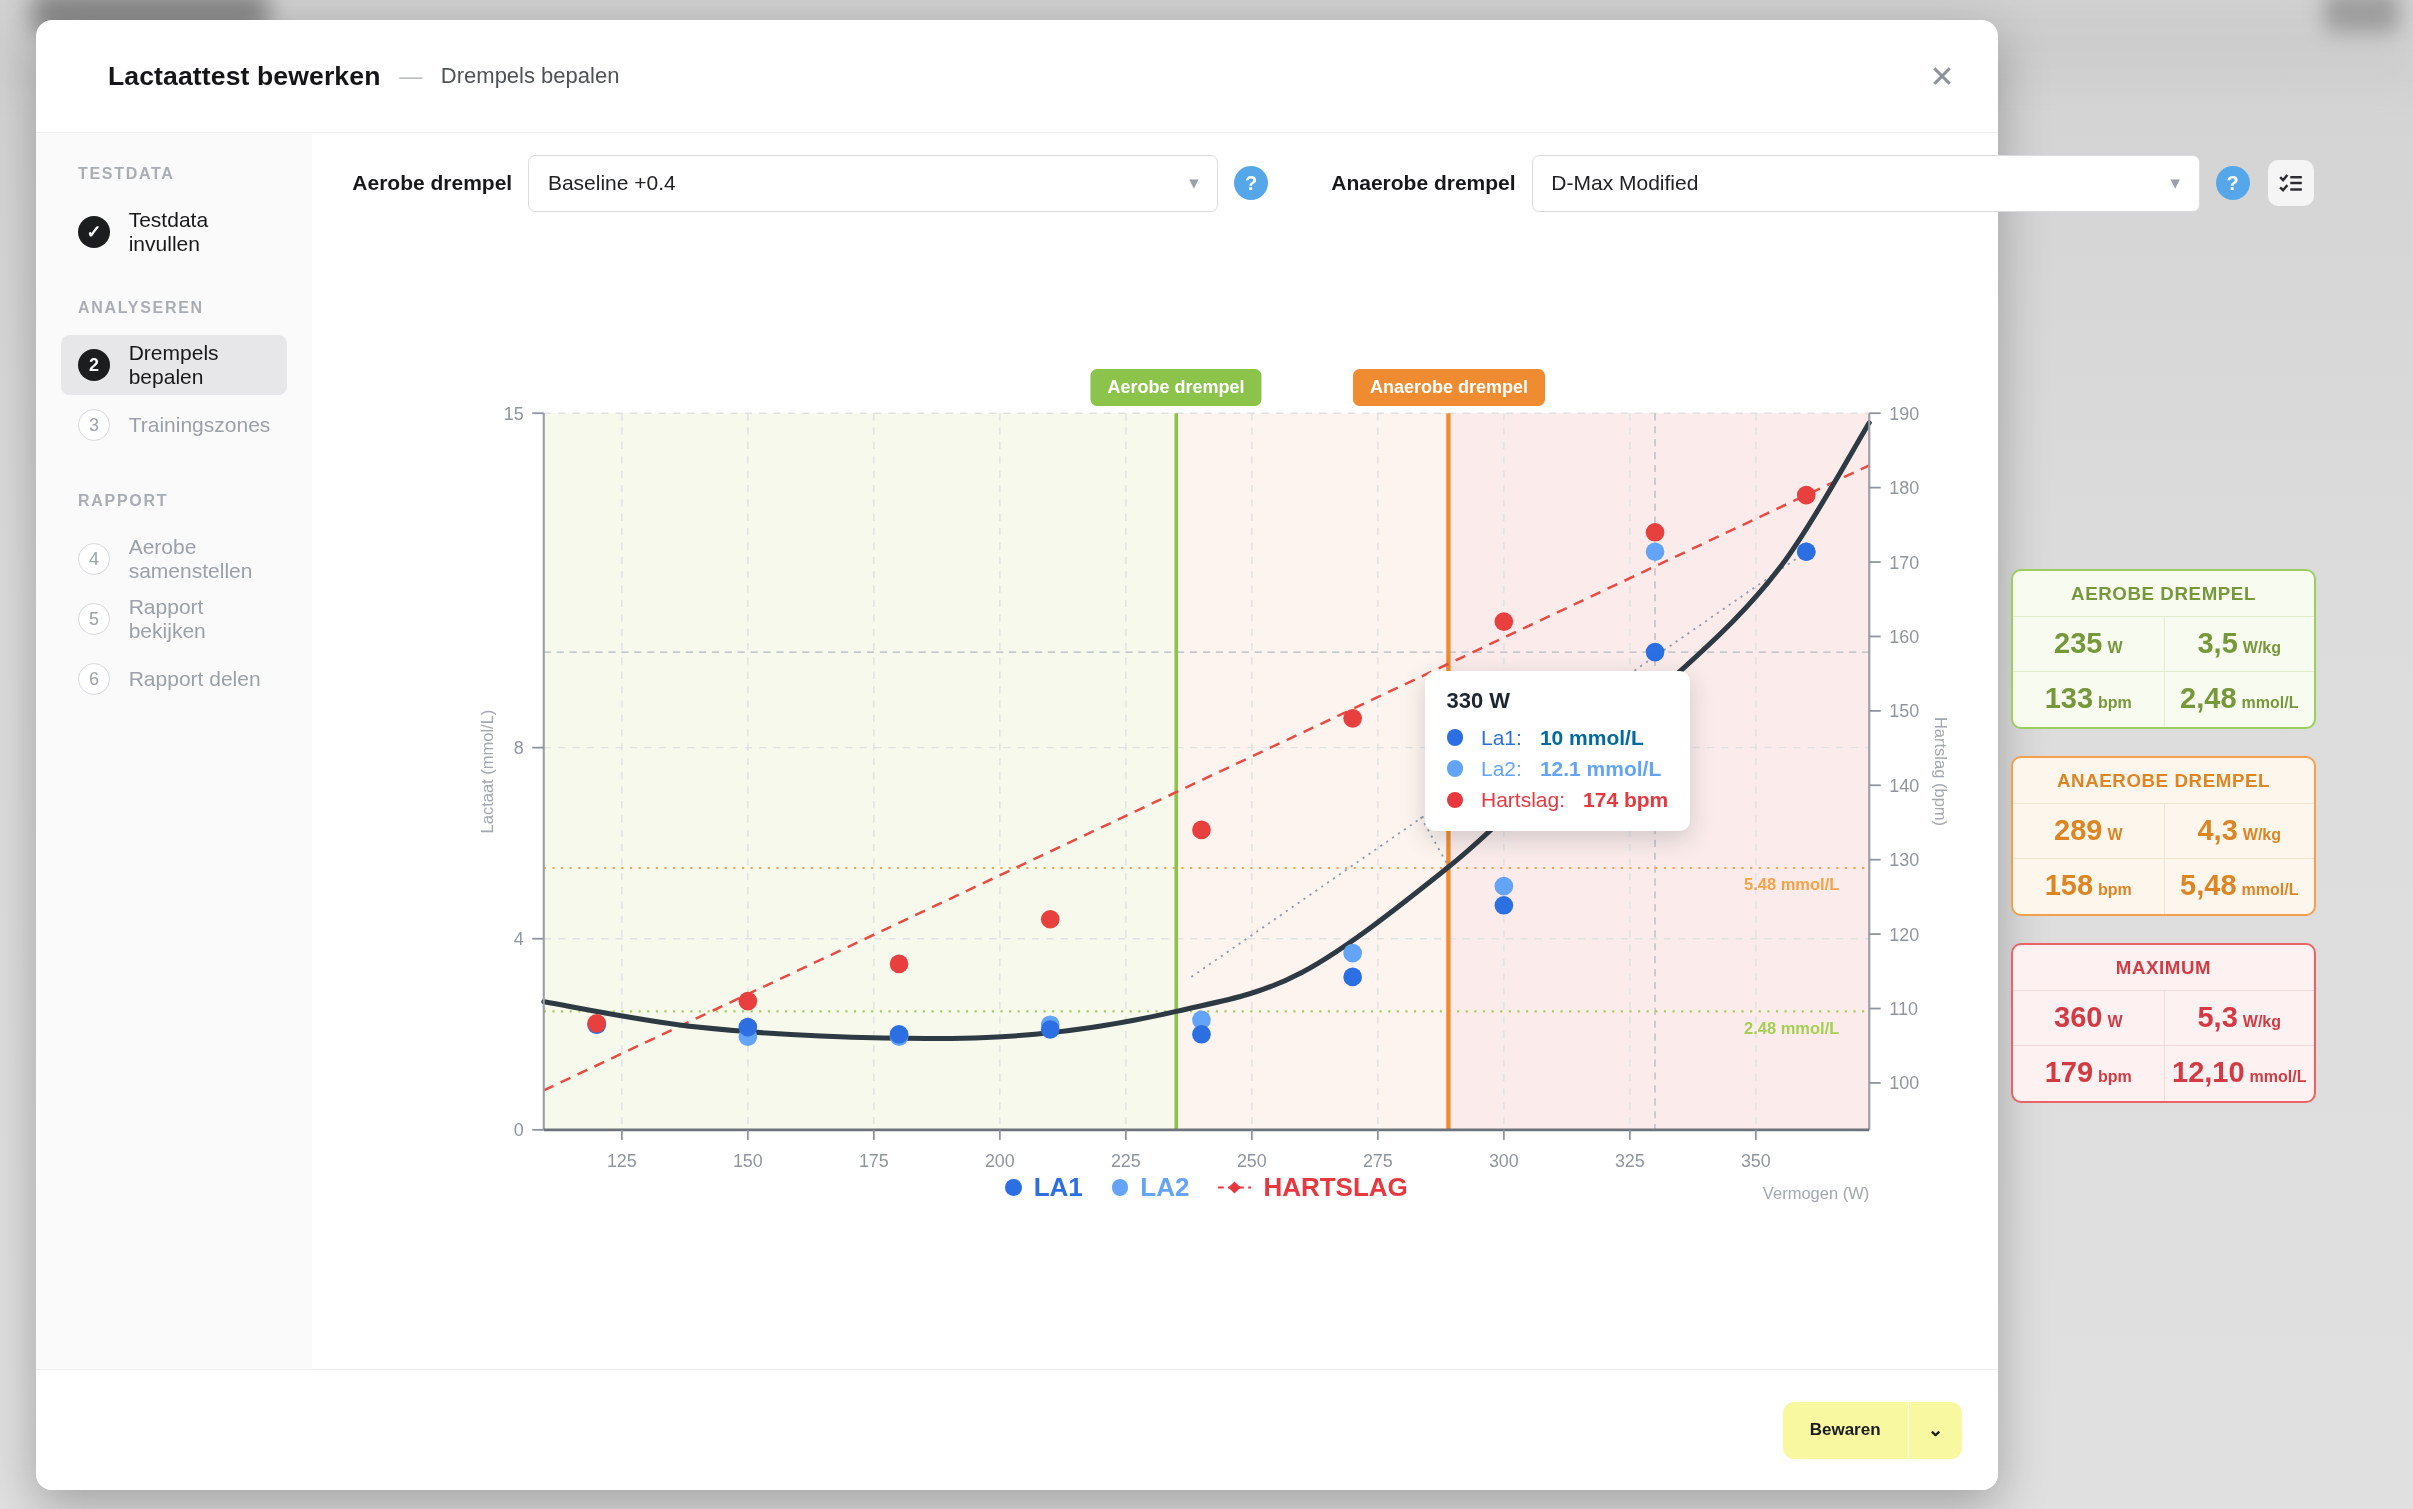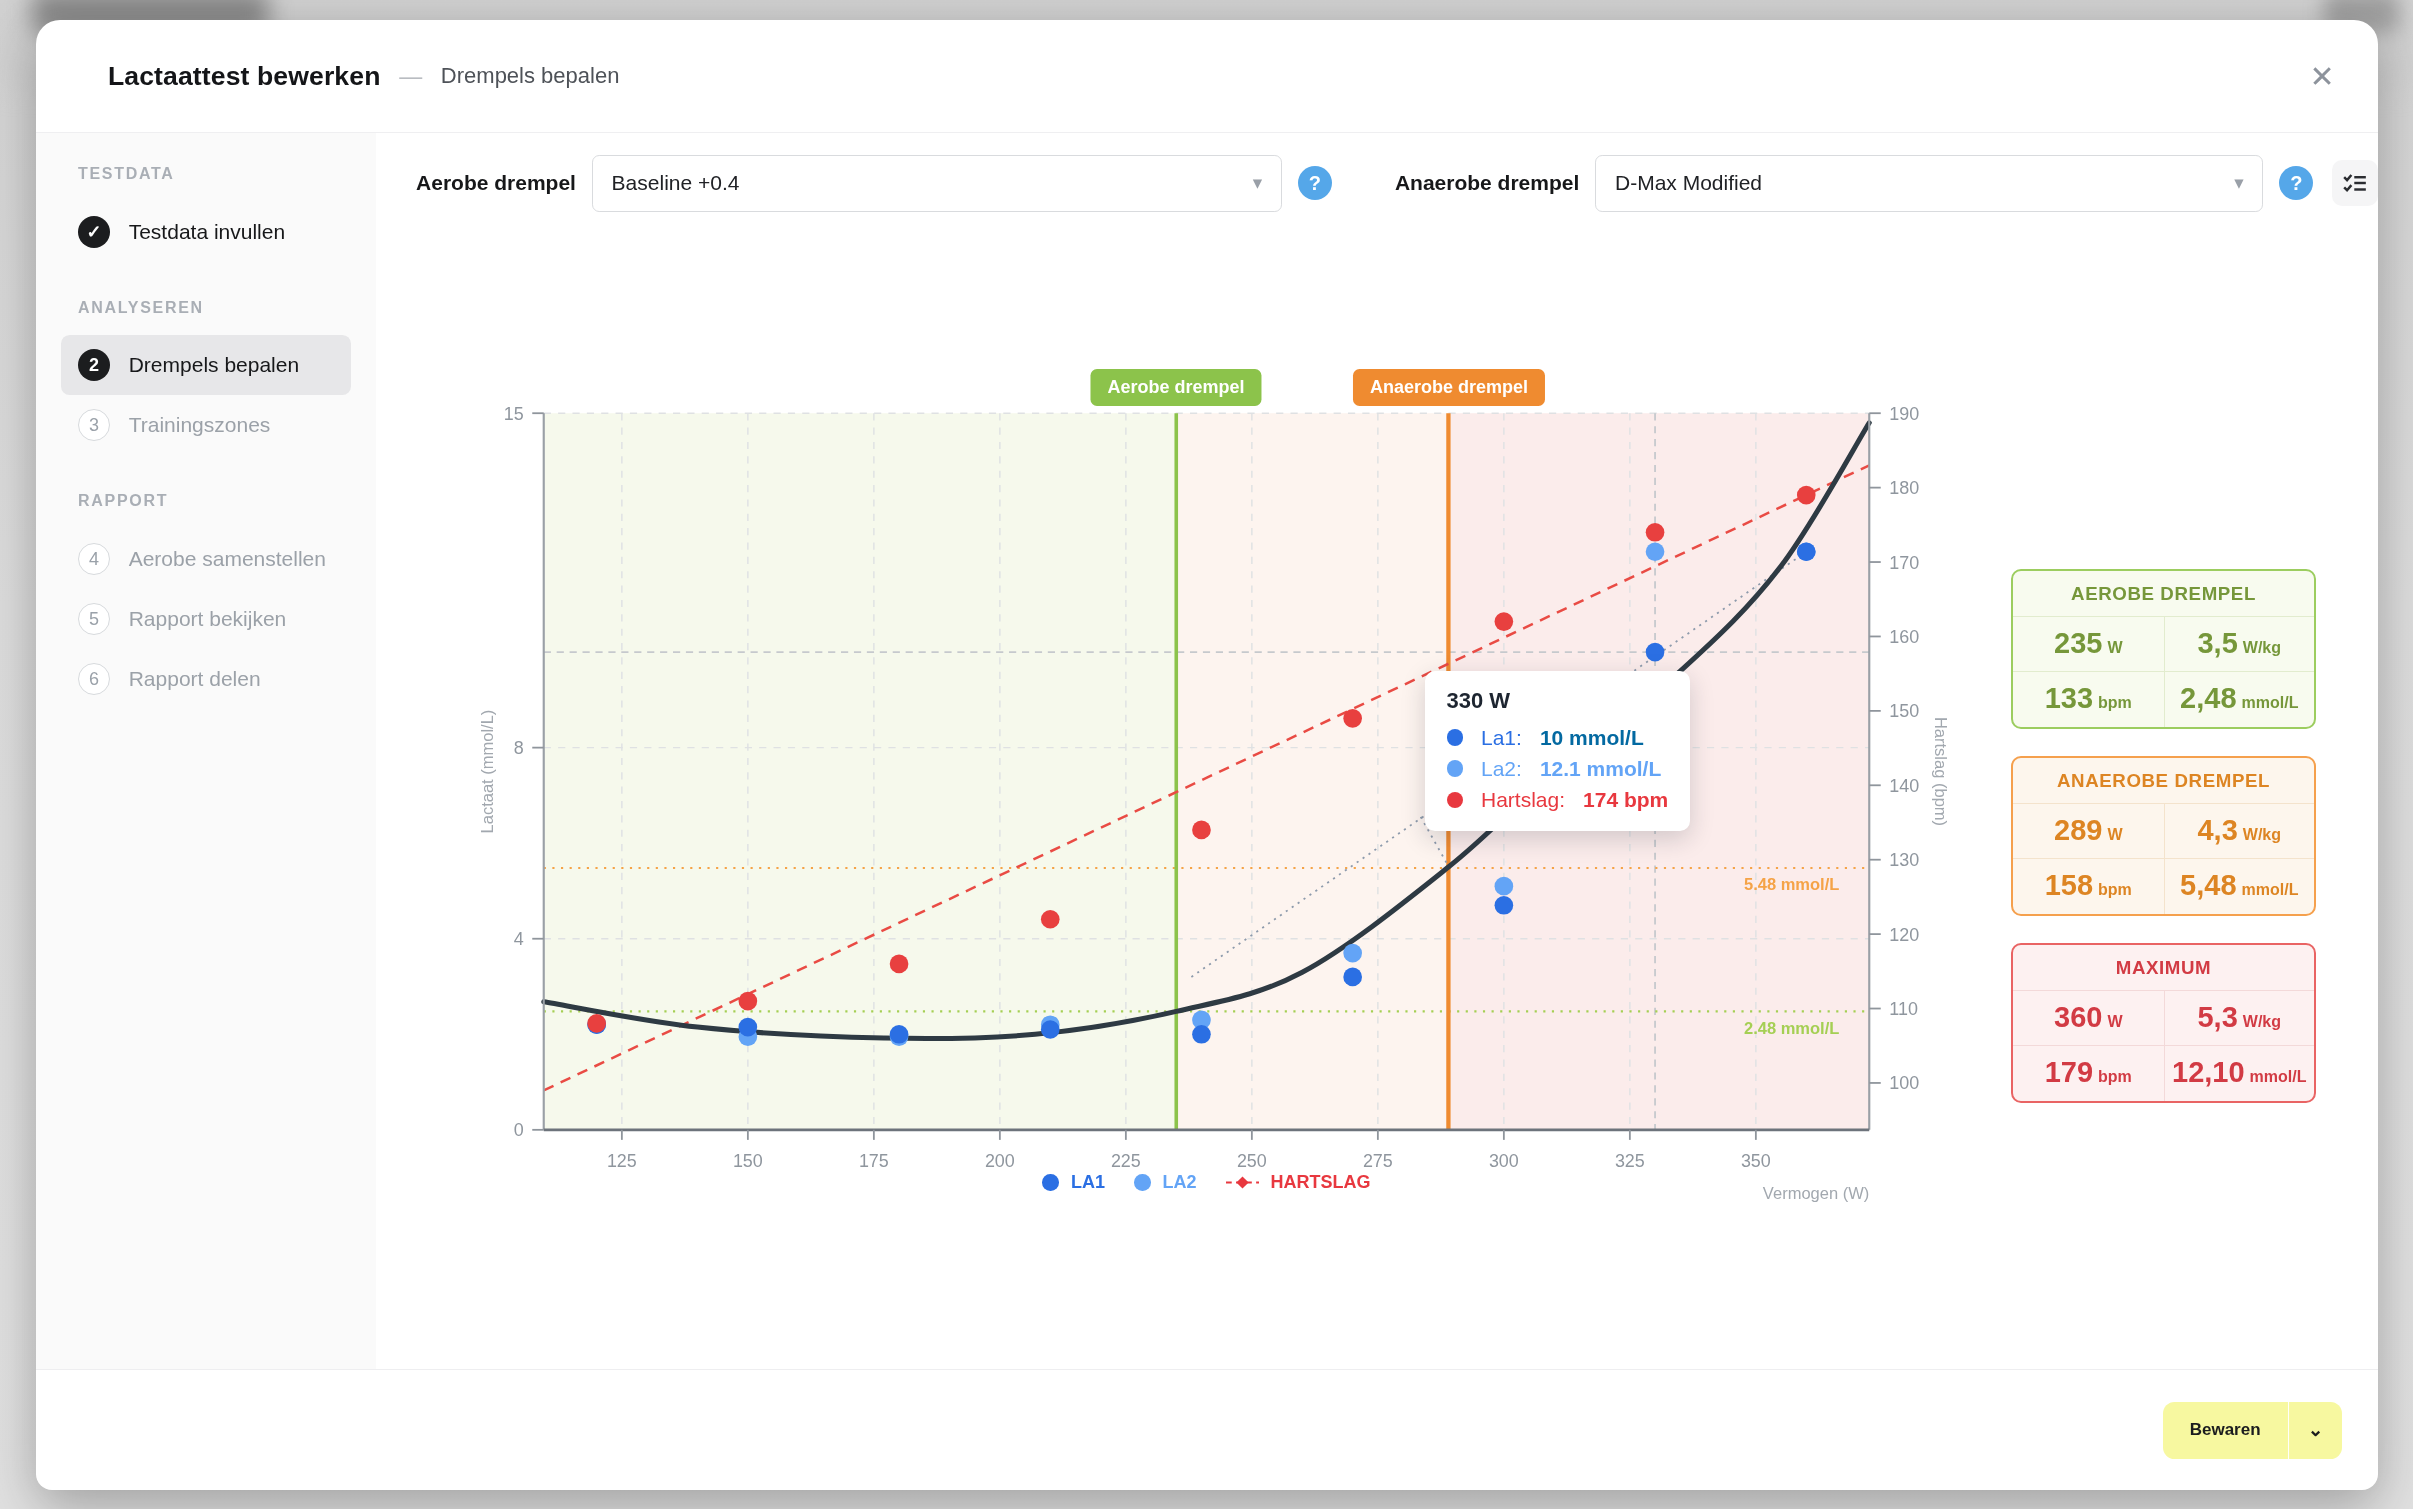--- a/index.html
+++ b/index.html
@@ -3,22 +3,22 @@
 <meta charset="utf-8">
 <style>
   * { box-sizing: border-box; margin: 0; padding: 0; }
   html,body { width:2413px; height:1510px; overflow:hidden;
     font-family:"Liberation Sans", sans-serif; background:#d6d6d6; }
   .backdrop { position:absolute; inset:0; background:linear-gradient(180deg,#d2d2d2 0%,#dcdcdc 40%,#e0e0e0 100%); }
   .bg-blob-left { position:absolute; left:32px; top:-10px; width:237px; height:45px; background:#4f4f4f; border-radius:10px; filter:blur(11.5px); opacity:.55; }
   .bg-blob-right { position:absolute; left:2324px; top:-8.6px; width:75px; height:42px; background:#6f6f6f; border-radius:10px; filter:blur(10px); opacity:.5; }
   .bg-band { position:absolute; left:0; top:0; right:0; height:86px; background:#c9c9c9; filter:blur(14.4px); opacity:.5; }
 
-  .modal { position:absolute; left:36px; top:20px; width:2342px; height:1470px;
-    background:#ffffff; border-radius:24px; box-shadow:0 17px 50px rgba(0,0,0,.28); }
+  .modal { position:absolute; left:36px; top:20px; width:1962px; height:1470px;
+    background:#ffffff; border-radius:16px; box-shadow:0 17px 50px rgba(0,0,0,.28); }
 
   
   .modal-header { position:absolute; left:0; top:0; right:0; height:113px;
     border-bottom:1.4px solid #efeff1; display:flex; align-items:center; padding:0 33px 0 72px; }
   .modal-title { font-size:26.6px; font-weight:bold; color:#141518; letter-spacing:0.1px; }
   .title-dash { font-size:23px; color:#b9bcc1; margin:0 18.7px; }
   .modal-subtitle { font-size:22px; color:#4e5258; }
   .close-btn { margin-left:auto; width:46px; height:46px; display:flex; align-items:center; justify-content:center;
     font-size:30px; color:#8d939c; cursor:pointer; }
 
@@ -57,21 +57,21 @@
   .pill { position:absolute; transform:translateX(-50%); height:37px; padding:0 17px; border-radius:6.5px;
     color:#fff; font-size:18px; font-weight:bold; display:flex; align-items:center; white-space:nowrap; }
   .line-label { position:absolute; font-size:16.5px; font-weight:bold; white-space:nowrap; }
   .tooltip { position:absolute; background:#fff; border-radius:10px; box-shadow:0 7.2px 24.4px rgba(30,35,48,.18);
     padding:17px 21.5px 18.7px 21.5px; }
   .tooltip-title { font-size:22px; font-weight:bold; color:#1d2530; margin-bottom:11.5px; }
   .tt-row { display:flex; align-items:center; gap:18px; font-size:21px; margin-top:7.2px; white-space:nowrap; }
   .tt-dot { width:16.5px; height:16.5px; border-radius:50%; flex:0 0 16.5px; }
   .tt-val { font-weight:bold; }
   .legend { position:absolute; left:0; top:827px; width:1609px; display:flex; justify-content:center; gap:29px; align-items:center; }
-  .legend-item { display:flex; align-items:center; gap:12px; font-size:18px; font-weight:bold; cursor:pointer; }
+  .legend-item { display:flex; align-items:center; gap:12px; font-size:26px; font-weight:bold; cursor:pointer; }
   .legend-dot { width:16.5px; height:16.5px; border-radius:50%; }
 
   
   .cards { position:absolute; left:1975px; top:549px; width:305px; display:flex; flex-direction:column; gap:27px; }
   .stat-card { border-radius:10px; border:2.2px solid; overflow:hidden; }
   .card-title { text-align:center; font-size:18.7px; font-weight:bold; letter-spacing:0.6px; padding:12.2px 0 10.8px; border-bottom:1.4px solid; }
   .card-grid { display:grid; grid-template-columns:1fr 1fr; }
   .cell { padding:10px 0 11.5px; text-align:center; }
   .cell.bl { border-left:1.4px solid; }
   .cell.bt { border-top:1.4px solid; }

